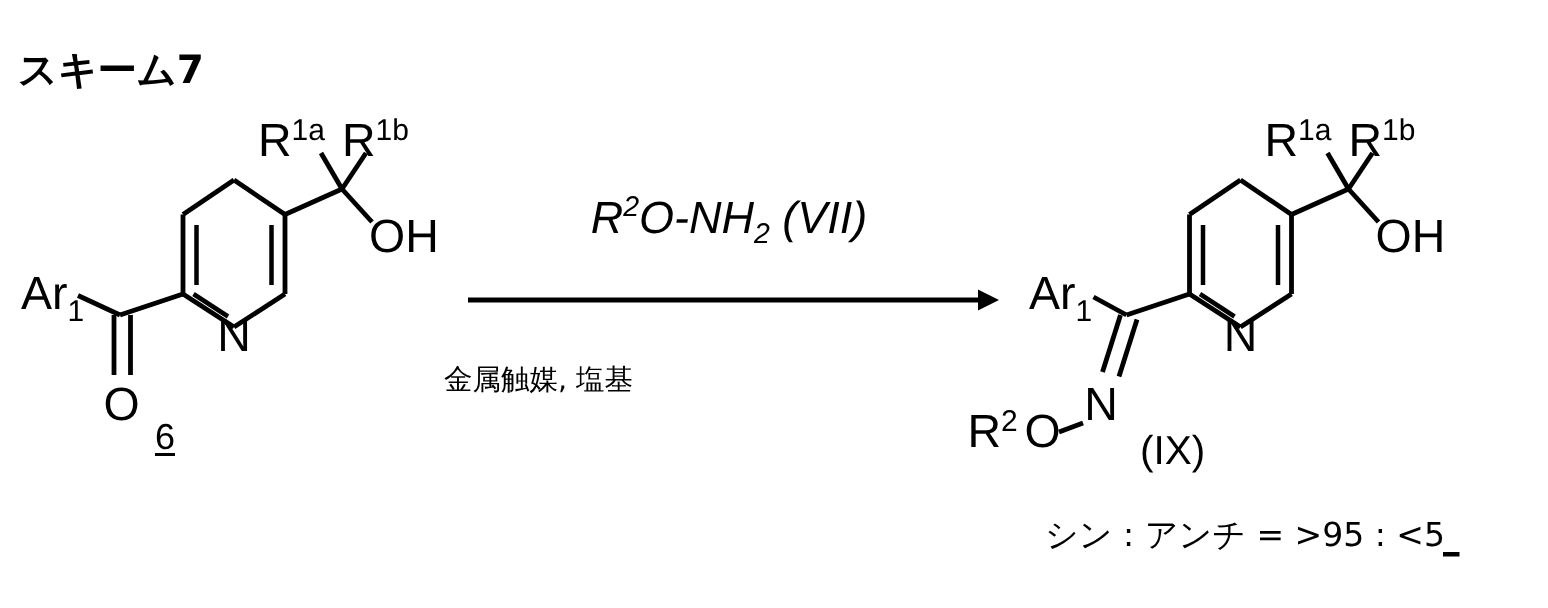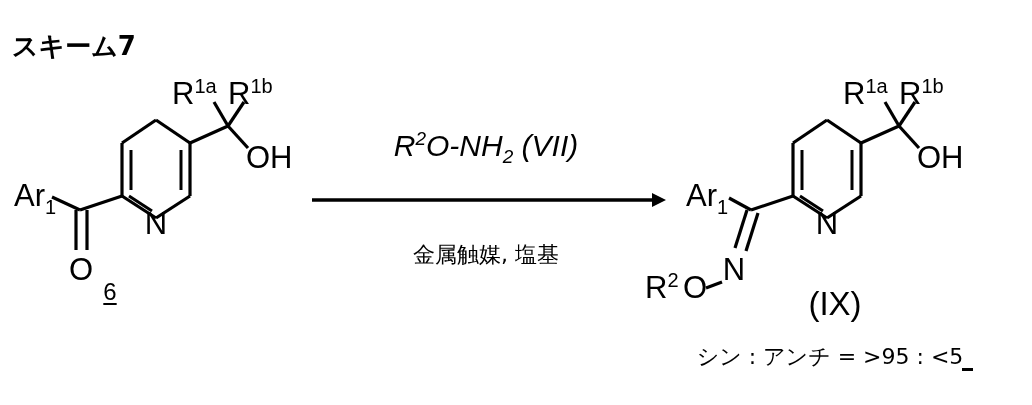--- a/index.html
+++ b/index.html
@@ -82,45 +82,43 @@
   .reagent-above sup {
     font-size: 19px;
     vertical-align: super;
   }
   .reagent-above sub {
     font-size: 19px;
     vertical-align: sub;
   }
   .reagent-below {
     position: absolute;
-    left: 312px;
+    left: 296px;
     top: 240px;
     width: 348px;
-    text-align: center;
-    font-size: 22px;
+    font-size: 19px;
     font-family: "DejaVu Sans", sans-serif;
     white-space: nowrap;
   }
   .compound-label-left {
     position: absolute;
     left: 70px;
     top: 278px;
     width: 80px;
     text-align: center;
     font-size: 24px;
     text-decoration: underline;
     text-underline-offset: 3px;
   }
   .compound-label-right {
     position: absolute;
     left: 760px;
     top: 285px;
     width: 150px;
-    text-align: center;
-    font-size: 33px;
+    font-size: 27px;
   }
   .ratio-note {
     position: absolute;
     left: 660px;
     top: 342px;
     width: 340px;
     text-align: center;
     font-size: 22px;
     font-family: "DejaVu Sans", sans-serif;
     white-space: nowrap;

